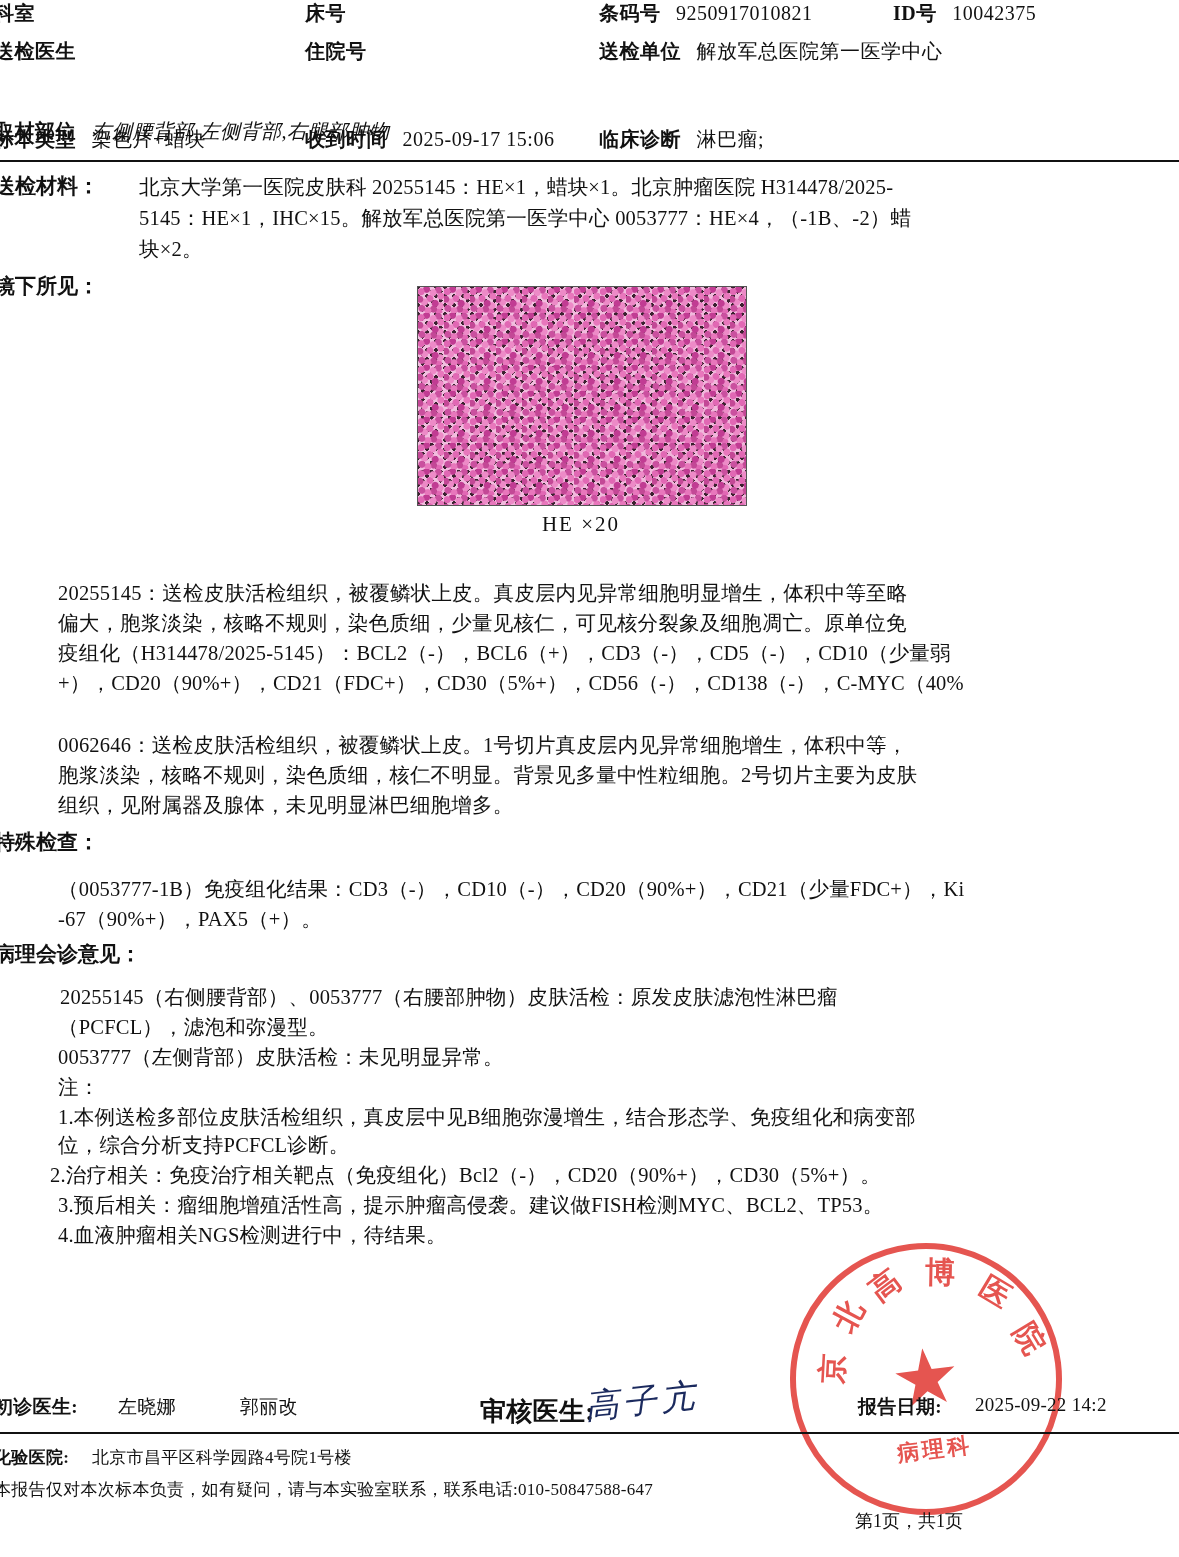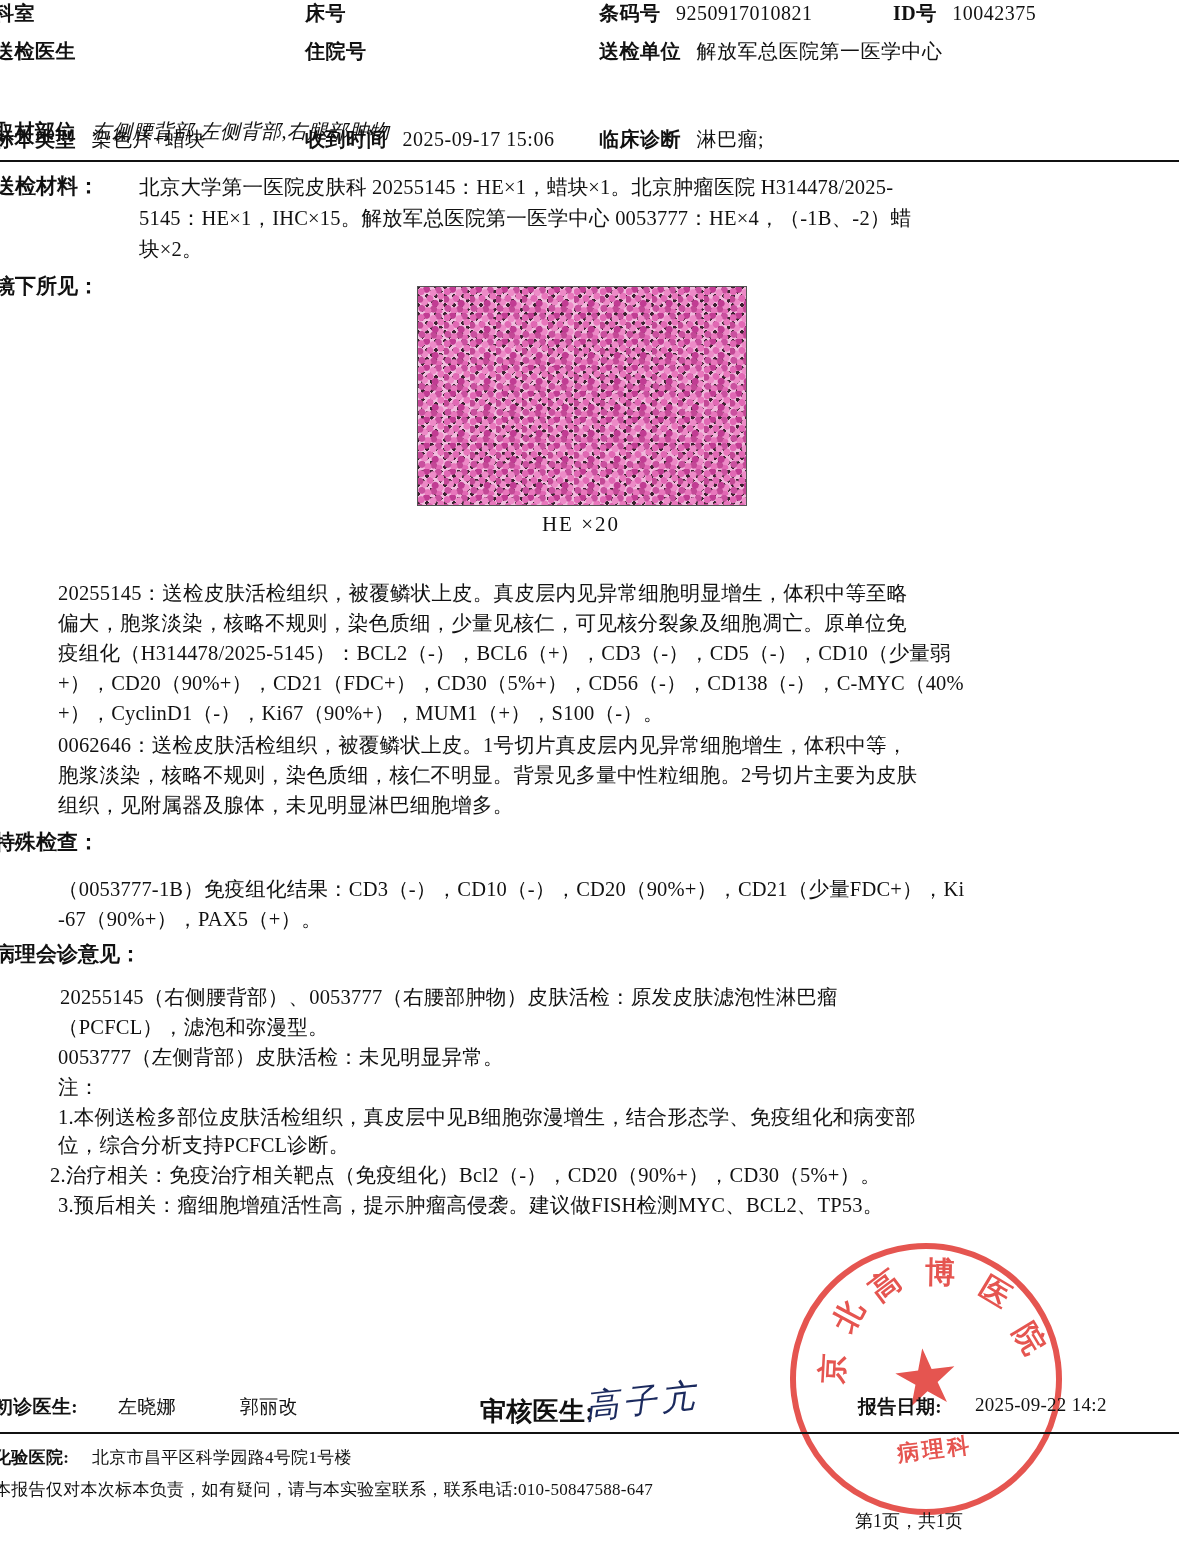--- a/index.html
+++ b/index.html
@@ -264,39 +264,39 @@
 
   <div class="sec-title" style="left:-6px; top:272px;">镜下所见：</div>
 
   <div class="micro"></div>
   <div class="micro-caption">HE  ×20</div>
 
   <div class="para" style="left:58px; top:578px; width:1110px;">20255145：送检皮肤活检组织，被覆鳞状上皮。真皮层内见异常细胞明显增生，体积中等至略</div>
   <div class="para" style="left:58px; top:608px; width:1110px;">偏大，胞浆淡染，核略不规则，染色质细，少量见核仁，可见核分裂象及细胞凋亡。原单位免</div>
   <div class="para" style="left:58px; top:638px; width:1110px;">疫组化（H314478/2025-5145）：BCL2（-），BCL6（+），CD3（-），CD5（-），CD10（少量弱</div>
   <div class="para" style="left:58px; top:668px; width:1110px;">+），CD20（90%+），CD21（FDC+），CD30（5%+），CD56（-），CD138（-），C-MYC（40%</div>
-  <div class="para" style="left:58px; top:698px; width:1110px;">+），CyclinD1（-），Ki67（90%+），MUM1（+），S100（-）。</div>
 
   <div class="para" style="left:58px; top:730px; width:1110px;">0062646：送检皮肤活检组织，被覆鳞状上皮。1号切片真皮层内见异常细胞增生，体积中等，</div>
   <div class="para" style="left:58px; top:760px; width:1110px;">胞浆淡染，核略不规则，染色质细，核仁不明显。背景见多量中性粒细胞。2号切片主要为皮肤</div>
   <div class="para" style="left:58px; top:790px; width:1110px;">组织，见附属器及腺体，未见明显淋巴细胞增多。</div>
 
   <div class="sec-title" style="left:-6px; top:828px;">特殊检查：</div>
   <div class="para" style="left:58px; top:874px; width:1110px;">（0053777-1B）免疫组化结果：CD3（-），CD10（-），CD20（90%+），CD21（少量FDC+），Ki</div>
   <div class="para" style="left:58px; top:904px; width:1110px;">-67（90%+），PAX5（+）。</div>
 
   <div class="sec-title" style="left:-6px; top:940px;">病理会诊意见：</div>
   <div class="para" style="left:60px; top:982px; width:1110px;">20255145（右侧腰背部）、0053777（右腰部肿物）皮肤活检：原发皮肤滤泡性淋巴瘤</div>
   <div class="para" style="left:58px; top:1012px; width:1110px;">（PCFCL），滤泡和弥漫型。</div>
   <div class="para" style="left:58px; top:1042px; width:1110px;">0053777（左侧背部）皮肤活检：未见明显异常。</div>
   <div class="para" style="left:58px; top:1072px; width:1110px;">注：</div>
   <div class="para" style="left:58px; top:1102px; width:1120px;">1.本例送检多部位皮肤活检组织，真皮层中见B细胞弥漫增生，结合形态学、免疫组化和病变部</div>
   <div class="para" style="left:58px; top:1130px; width:1120px;">位，综合分析支持PCFCL诊断。</div>
   <div class="para" style="left:50px; top:1160px; width:1120px;">2.治疗相关：免疫治疗相关靶点（免疫组化）Bcl2（-），CD20（90%+），CD30（5%+）。</div>
   <div class="para" style="left:58px; top:1190px; width:1120px;">3.预后相关：瘤细胞增殖活性高，提示肿瘤高侵袭。建议做FISH检测MYC、BCL2、TP53。</div>
+  <div class="para" style="left:58px; top:1220px; width:1120px;">4.血液肿瘤相关NGS检测进行中，待结果。</div>
 
   <div class="stamp">
     <div class="stamp-text">
       <span class="st-ch" style="left:44px;  top:38px;  transform:rotate(-55deg);">北</span>
       <span class="st-ch" style="left:22px;  top:88px;  transform:rotate(-80deg);">京</span>
       <span class="st-ch" style="left:84px;  top:12px;  transform:rotate(-30deg);">高</span>
       <span class="st-ch" style="left:140px; top:6px;   transform:rotate(8deg);">博</span>
       <span class="st-ch" style="left:192px; top:32px;  transform:rotate(38deg);">医</span>
       <span class="st-ch" style="left:220px; top:82px;  transform:rotate(66deg);">院</span>
     </div>

